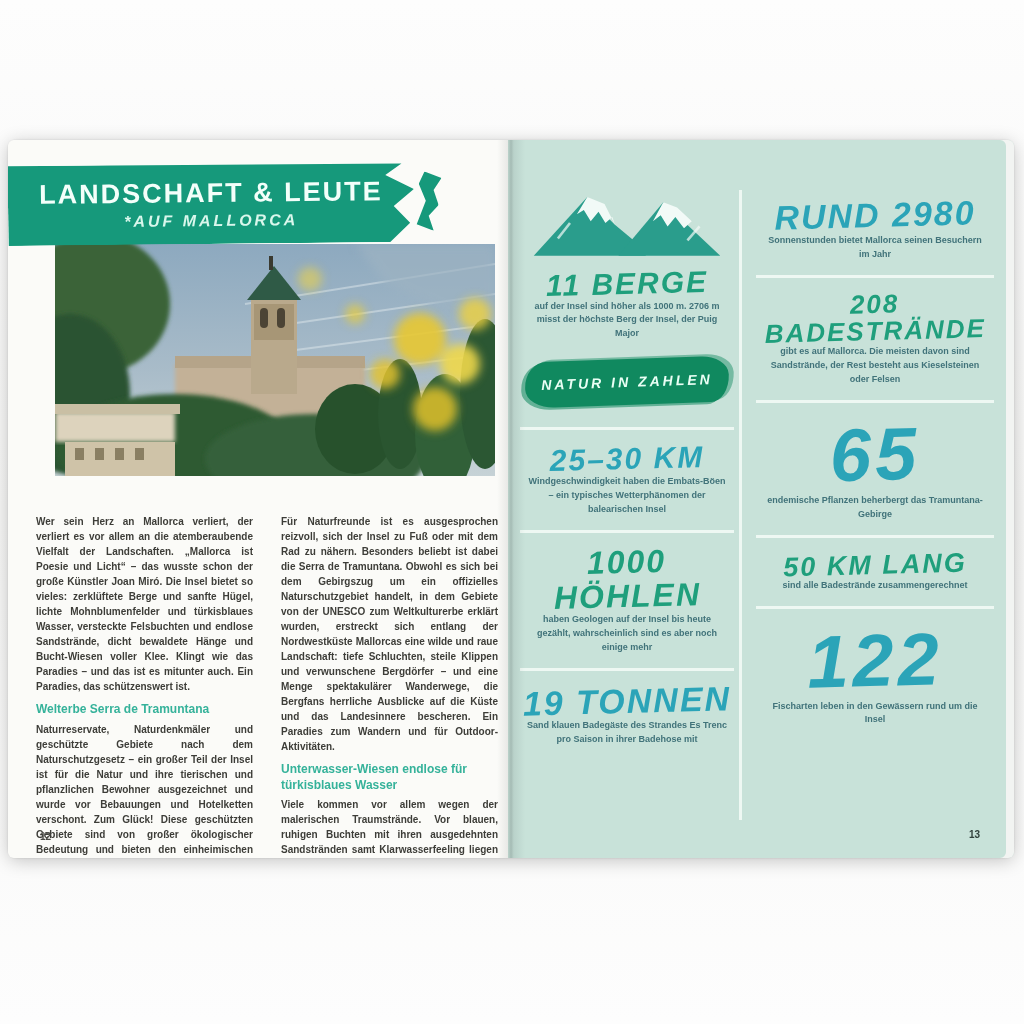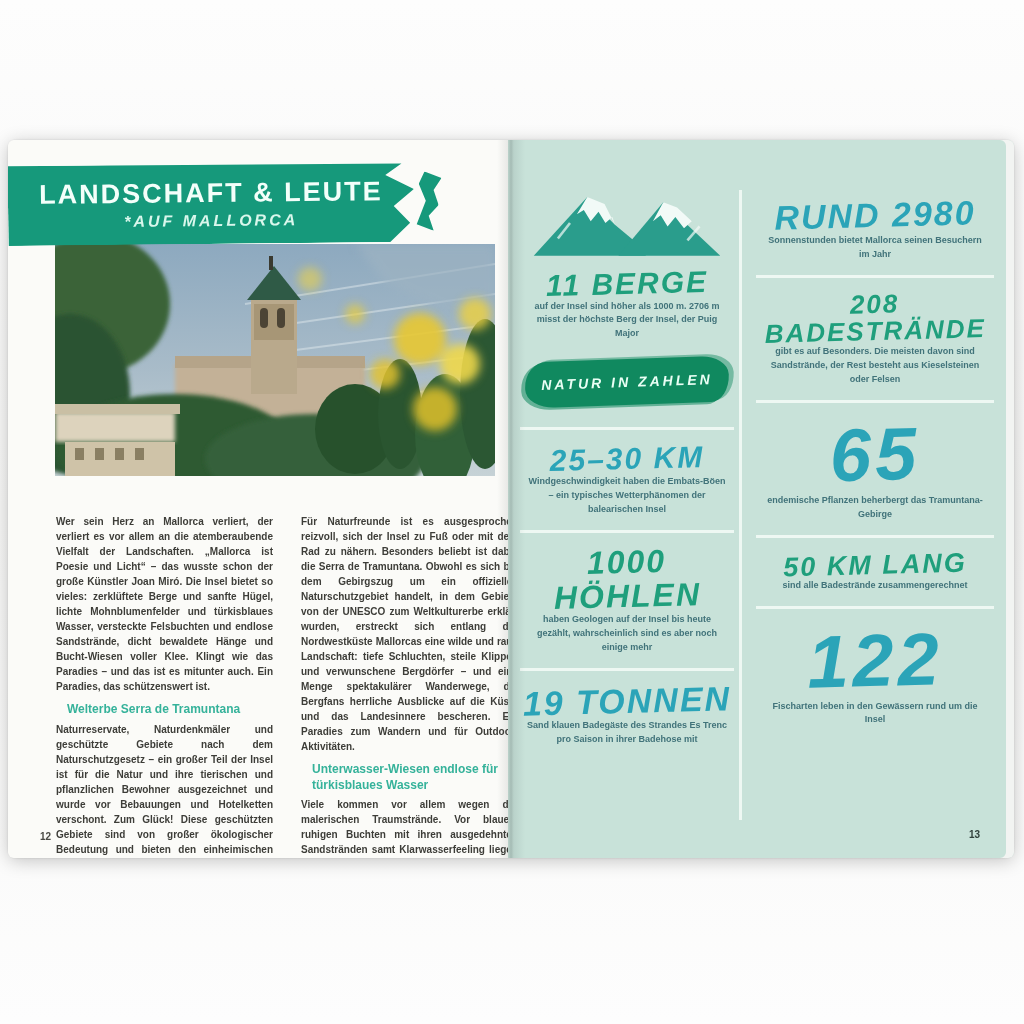--- a/index.html
+++ b/index.html
@@ -40,24 +40,24 @@
   }
 
   .photo { position:absolute; left:47px; top:104px; width:440px; height:232px; }
   .photo svg { width:100%; height:100%; display:block; }
 
   .caption {
     position:absolute; left:276px; top:341px; width:212px;
     font-size:8px; font-style:italic; color:#5c5c54; line-height:1.4;
   }
 
-  .columns { position:absolute; left:48px; top:374px; width:462px; display:flex; gap:28px; }
+  .columns { position:absolute; left:28px; top:374px; width:462px; display:flex; gap:28px; }
   .col { width:223px; font-size:10px; line-height:1.5; color:#3d3d38; font-weight:600; text-align:justify; }
   .col p { margin-bottom:8px; }
-  .col-heading { color:#35b29a; font-size:12px; font-weight:bold; margin:6px 11px 4px; text-align:left; line-height:1.3; }
+  .col-heading { color:#35b29a; font-size:12px; font-weight:bold; margin:6px 0 4px; text-align:left; line-height:1.3; }
 
   .pagenum-left { position:absolute; left:32px; bottom:16px; font-size:10px; font-weight:bold; color:#4a4a45; }
 
   
   .page-right {
     position:relative; flex:1; background:#c8e2d9;
     border-radius:0 6px 6px 0; overflow:hidden;
     box-shadow:inset -8px 0 0 #f2f4f2;
   }
   .v-divider { position:absolute; left:231px; top:50px; height:630px; width:3px; background:#eef8f3; }
@@ -233,21 +233,21 @@
         <div class="stat-sub">Sand klauen Badegäste des Strandes Es Trenc pro Saison in ihrer Badehose mit</div>
       </div>
 
       <div class="rcol rcol2">
         <span class="stat-title c-teal t34">RUND 2980</span>
         <div class="stat-sub">Sonnenstunden bietet Mallorca seinen Besuchern im Jahr</div>
 
         <div class="h-divider"></div>
 
         <span class="stat-title c-green t27">208 BADESTRÄNDE</span>
-        <div class="stat-sub">gibt es auf Besonders. Die meisten davon sind Sandstrände, der Rest besteht aus Kieselsteinen oder Felsen</div>
+        <div class="stat-sub">gibt es auf Mallorca. Die meisten davon sind Sandstrände, der Rest besteht aus Kieselsteinen oder Felsen</div>
 
         <div class="h-divider"></div>
 
         <span class="stat-title c-teal big-num">65</span>
         <div class="stat-sub">endemische Pflanzen beherbergt das Tramuntana-Gebirge</div>
 
         <div class="h-divider"></div>
 
         <span class="stat-title c-green t28">50 KM LANG</span>
         <div class="stat-sub">sind alle Badestrände zusammengerechnet</div>

